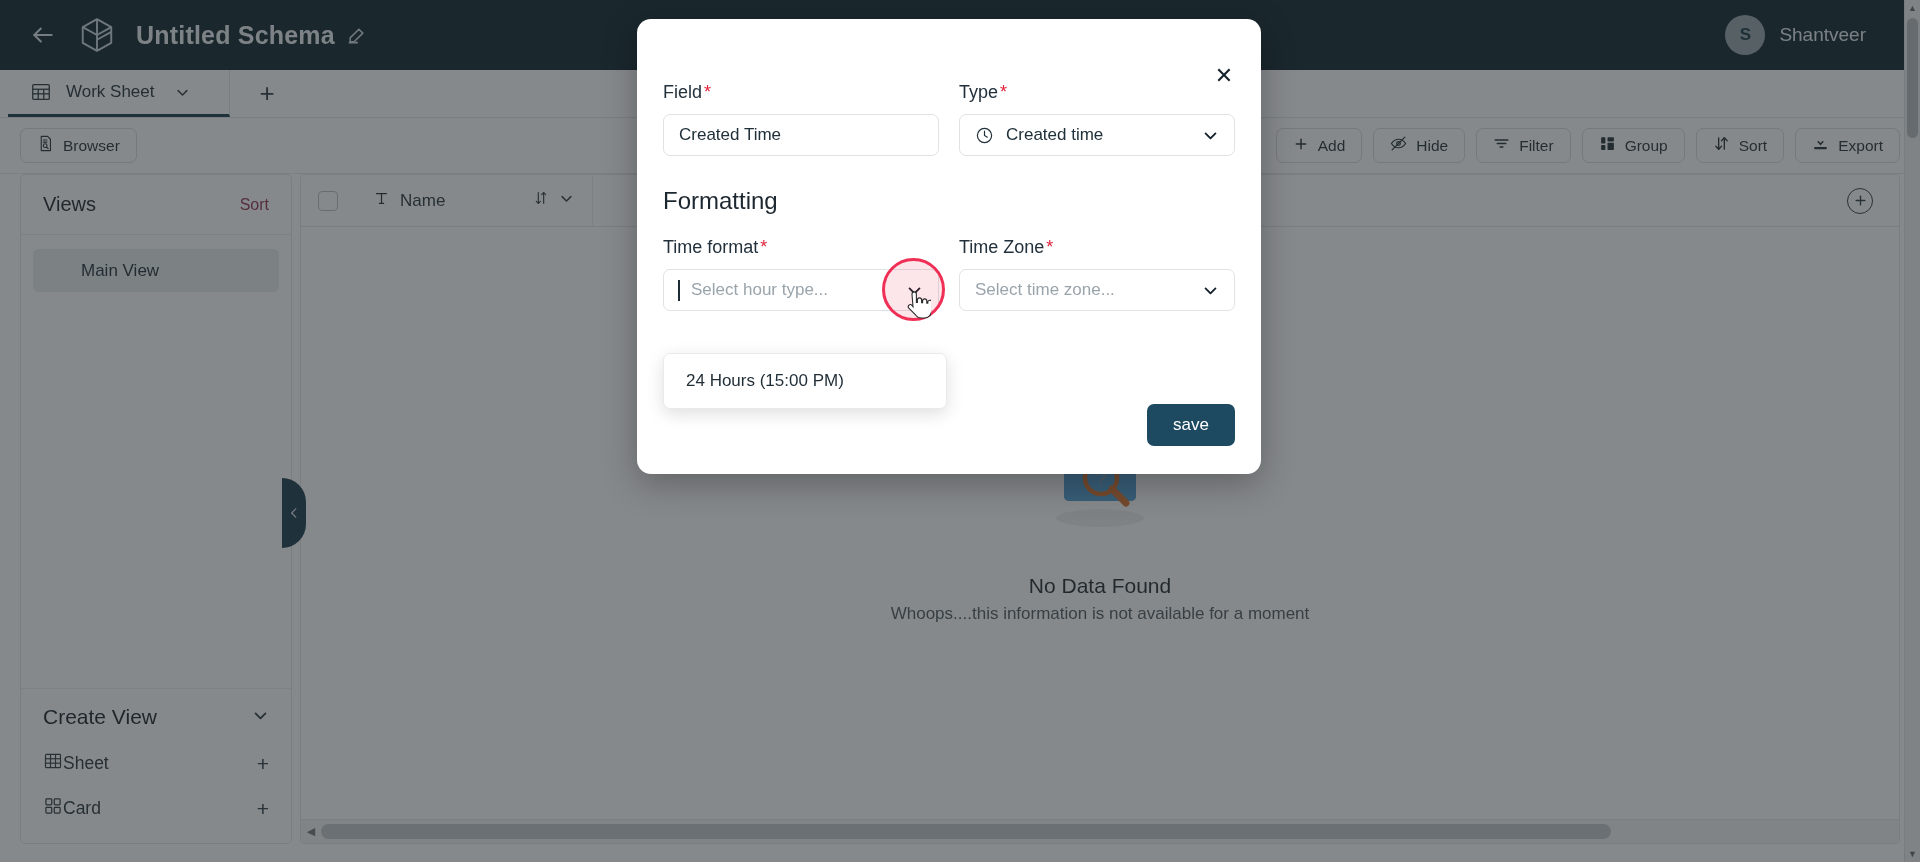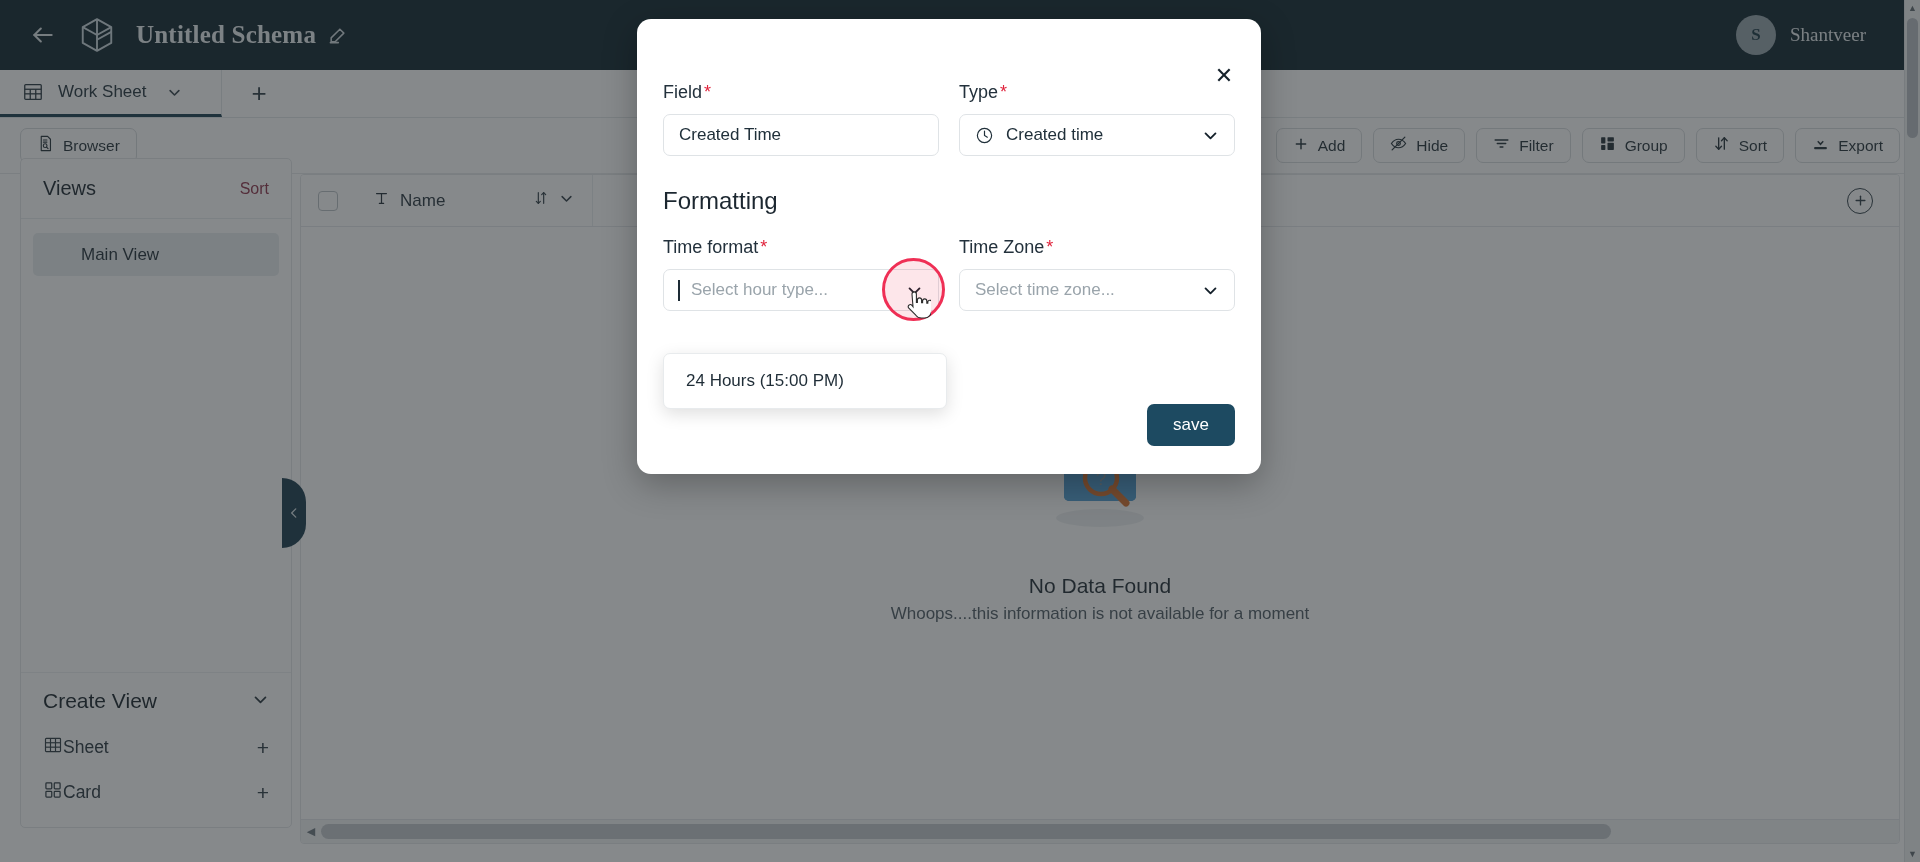--- a/index.html
+++ b/index.html
@@ -9,40 +9,40 @@
     overflow: hidden; background: #ffffff;
   }
   #root { position: relative; width: 1920px; height: 862px; overflow: hidden; }
 
   
   #app { position: absolute; inset: 0; }
 
   
   .topbar {
     position: absolute; top: 0; left: 0; width: 1920px; height: 70px;
-    background: #0a2029; display: flex; align-items: center; padding: 0 26px; font-family: Liberation Serif, serif;
+    background: #0a2029; display: flex; align-items: center; padding: 0 26px;
   }
   .back-arrow { color: #dbe3e7; width: 34px; height: 34px; display:flex; align-items:center; justify-content:center; cursor:pointer; }
   .logo-cube { margin-left: 16px; width: 42px; height: 42px; display:flex; align-items:center; justify-content:center; }
   .schema-title {
     margin-left: 18px; color: #e9eef1; font-size: 25px; font-weight: 600; letter-spacing: .2px;
   }
   .edit-pencil { margin-left: 12px; width: 20px; height: 20px; color: #cfd9de; cursor:pointer; display:flex;align-items:center; }
   .topbar-right { margin-left: auto; display: flex; align-items: center; gap: 14px; padding-right: 28px; }
   .avatar {
     width: 40px; height: 40px; border-radius: 50%; background: #93a1a9;
     display: flex; align-items: center; justify-content: center;
     color: #12323f; font-size: 17px; font-weight: 600;
   }
   .user-name { color: #e4eaed; font-size: 19px; }
 
   
   .tabbar {
     position: absolute; top: 70px; left: 0; width: 1920px; height: 48px;
-    background: #ffffff; border-bottom: 1px solid #e2e5e8; display: flex; align-items: stretch;
+    background: #ffffff; border-bottom: 1px solid #e2e5e8; display: flex; align-items: stretch; padding-left: 8px;
   }
   .ws-tab {
     display: flex; align-items: center; gap: 14px; padding: 0 22px;
     border-right: 1px solid #e2e5e8; border-bottom: 3px solid #15394b;
     font-size: 17px; color: #20303a; cursor: pointer; min-width: 222px;
   }
   .ws-tab .grid-ic { color: #24333c; display:flex; }
   .ws-tab .chev { color: #33414a; display:flex; margin-left: 6px; }
   .tab-add {
     width: 74px; display:flex; align-items:center; justify-content:center;
@@ -57,21 +57,21 @@
   }
   .tb-btn {
     display: inline-flex; align-items: center; gap: 9px;
     height: 35px; padding: 0 16px; border: 1px solid #d6dadd; border-radius: 7px;
     background: #fff; color: #1f2c34; font-size: 15.5px; cursor: pointer; white-space: nowrap;
   }
   .toolbar-right { margin-left: auto; display: flex; align-items: center; gap: 11px; }
 
   
   .sidebar {
-    position: absolute; top: 158px; left: 20px; width: 272px; height: 670px;
+    position: absolute; top: 174px; left: 20px; width: 272px; height: 670px;
     background: #fff; border: 1px solid #e3e6e9; border-radius: 5px;
     display: flex; flex-direction: column;
   }
   .views-head {
     display: flex; align-items: center; justify-content: space-between;
     padding: 18px 22px; border-bottom: 1px solid #e9ecee;
   }
   .views-title { font-size: 20px; color: #16212a; font-weight: 500; }
   .views-sort { font-size: 16px; color: #8d3048; cursor: pointer; font-weight: 500; }
   .views-list { padding: 14px 12px; flex: 0 0 auto; }

